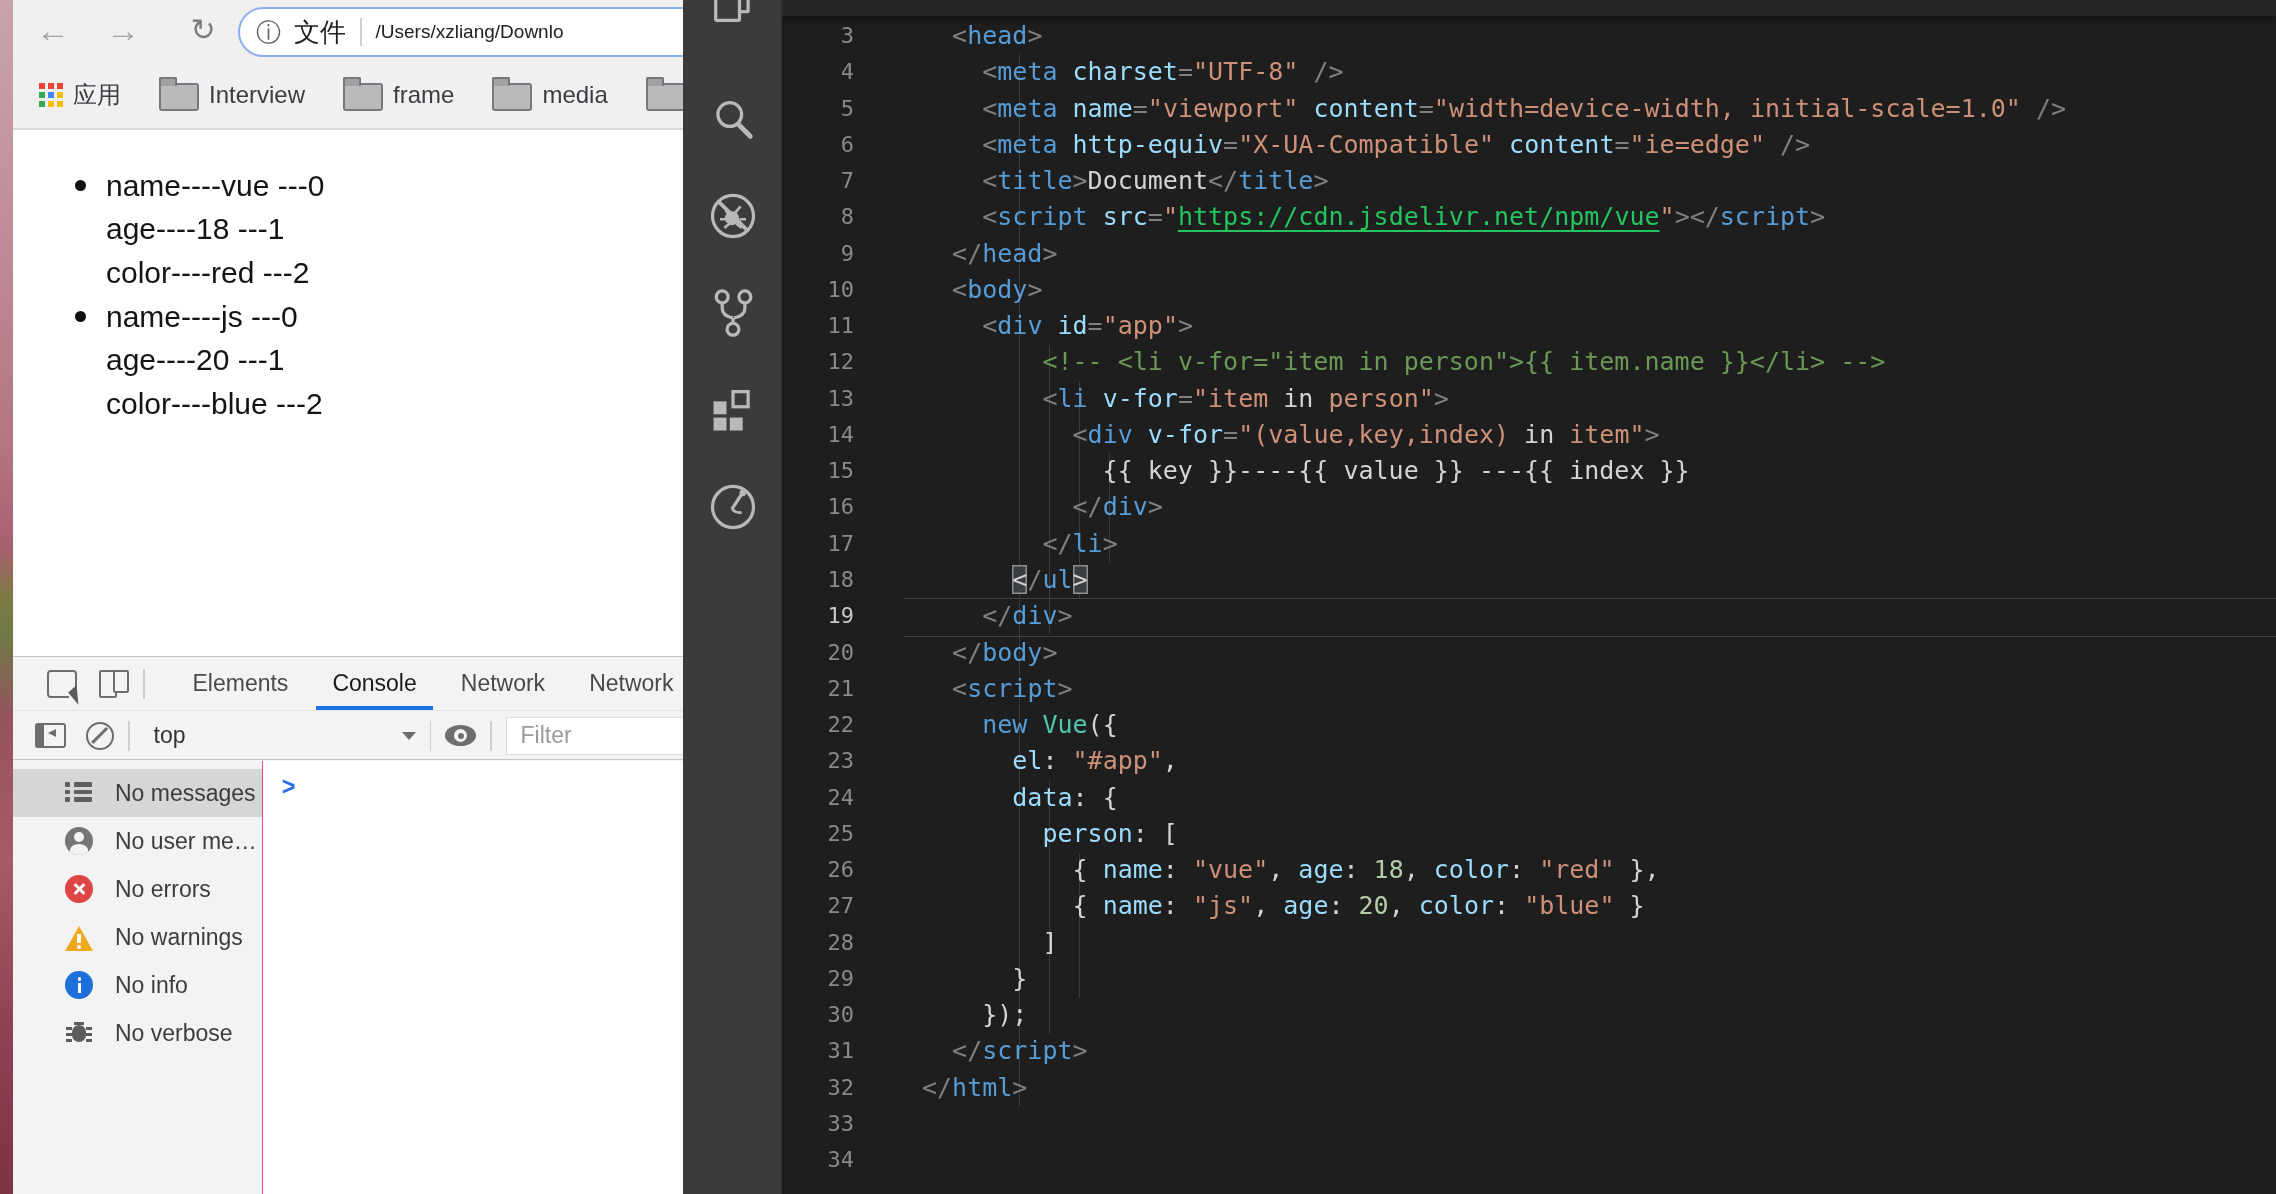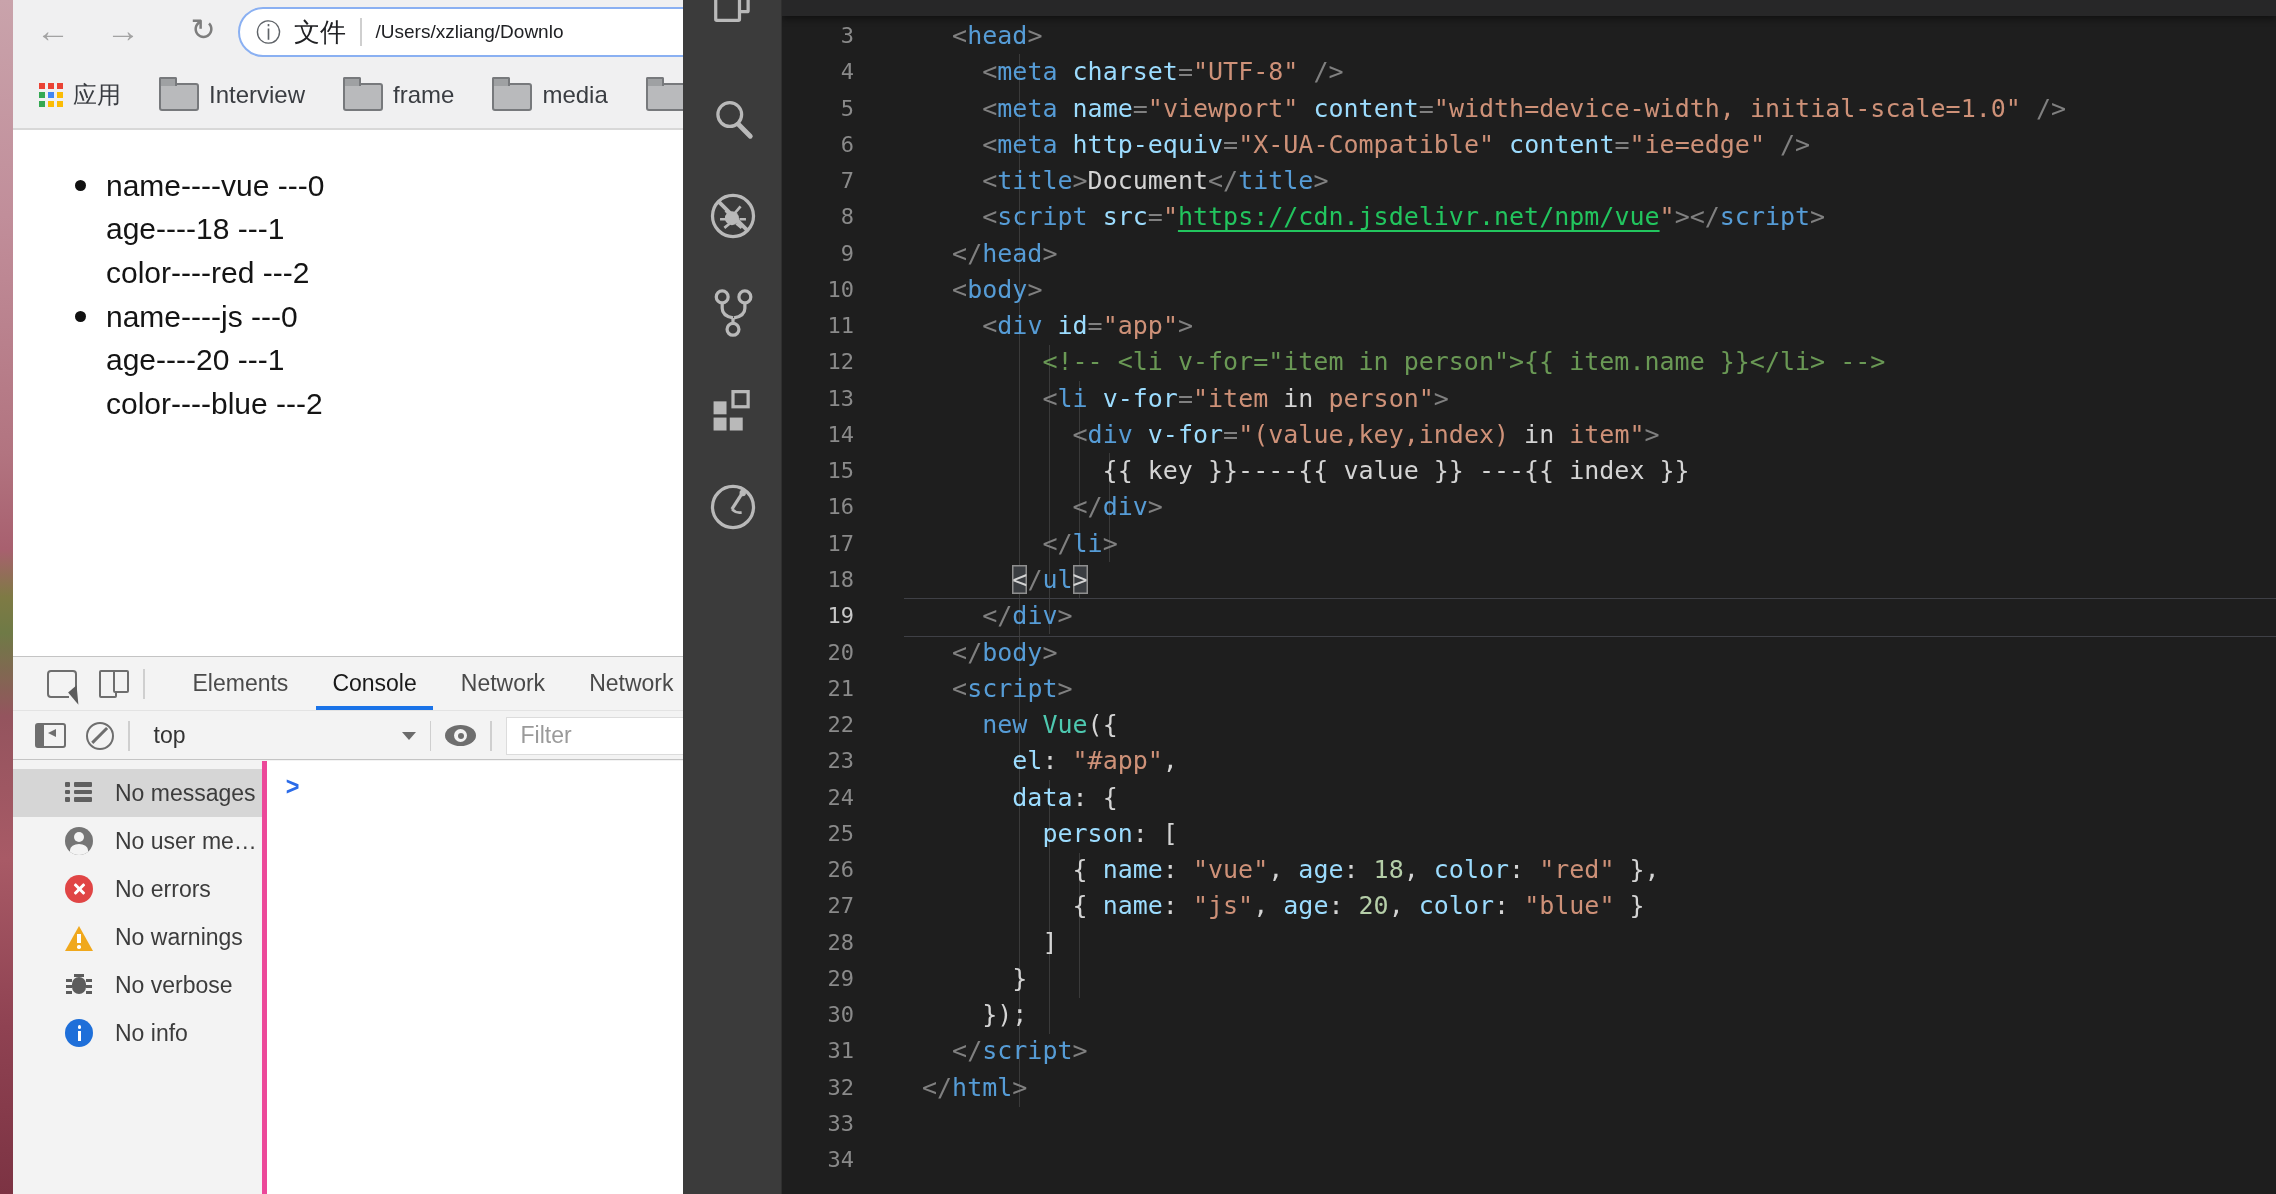--- a/index.html
+++ b/index.html
@@ -56,21 +56,21 @@
   .ic-clear:after{content:"";position:absolute;left:1px;top:10px;width:21px;height:2.5px;background:#6e6e6e;transform:rotate(-45deg);}
   .dd-top{display:flex;align-items:center;justify-content:space-between;width:262px;margin-left:10px;flex:none;}
   .dd-top .lbl{font-size:23px;color:#333;}
   .caret{width:0;height:0;border-left:7px solid transparent;border-right:7px solid transparent;border-top:8px solid #6b6b6b;}
   .ic-eye{position:relative;width:31px;height:21px;background:#6e6e6e;border-radius:50% / 50%;flex:none;}
   .ic-eye:before{content:"";position:absolute;left:9px;top:4px;width:13px;height:13px;border-radius:50%;background:#f3f3f3;}
   .ic-eye:after{content:"";position:absolute;left:12.5px;top:7.5px;width:6px;height:6px;border-radius:50%;background:#6e6e6e;}
   .dt-filter{flex:1;height:34px;margin-right:0;background:#fff;border:1px solid #dcdcdc;font-size:23px;color:#333;padding-left:14px;outline:none;font-family:"Liberation Sans",sans-serif;}
   .dt-filter::placeholder{color:#9a9a9a;}
   .dt-body{position:absolute;left:0;top:104px;bottom:0;width:100%;display:flex;}
-  .dt-side{width:249px;background:#f3f3f3;border-right:5px solid #ec4899;padding-top:8px;box-sizing:content-box;flex:none;}
+  .dt-side{width:249px;background:#f3f3f3;border-right:1px solid #ec4899;padding-top:8px;box-sizing:content-box;flex:none;}
   .side-row{position:relative;height:48px;display:flex;align-items:center;}
   .side-row.sel{background:#d6d6d6;}
   .side-row .ic{position:absolute;left:52px;width:28px;height:28px;}
   .side-row .lbl{position:absolute;left:102px;font-size:23px;color:#3c3c3c;white-space:nowrap;}
   .dt-main{flex:1;background:#fff;position:relative;}
   .prompt{position:absolute;left:18px;top:10px;font-size:26px;font-weight:700;color:#2b6be8;transform:scaleX(.9);}
   
   .ic-list .r{display:flex;align-items:center;margin:3px 0;}
   .ic-list .dot{width:4.5px;height:4.5px;background:#5f5f5f;border-radius:1px;margin-right:4px;}
   .ic-list .bar{width:18px;height:4.5px;background:#5f5f5f;border-radius:1px;}
@@ -243,31 +243,31 @@
             </div>
             <div class="side-row">
               <span class="ic ic-err"></span>
               <span class="lbl">No errors</span>
             </div>
             <div class="side-row">
               <span class="ic ic-warn"></span>
               <span class="lbl">No warnings</span>
             </div>
             <div class="side-row">
+              <span class="ic ic-info"></span>
+              <span class="lbl">No info</span>
+            </div>
+            <div class="side-row">
               <span class="ic ic-bug">
                 <span class="ant"></span>
                 <span class="body"></span>
                 <span class="legl"></span>
                 <span class="legr"></span>
               </span>
               <span class="lbl">No verbose</span>
-            </div>
-            <div class="side-row">
-              <span class="ic ic-info"></span>
-              <span class="lbl">No info</span>
             </div>
           </div>
         <div class="dt-main">
           <span class="prompt">&gt;</span>
         </div>
       </div>
     </div>
   </section>
 
   <section class="vscode">

